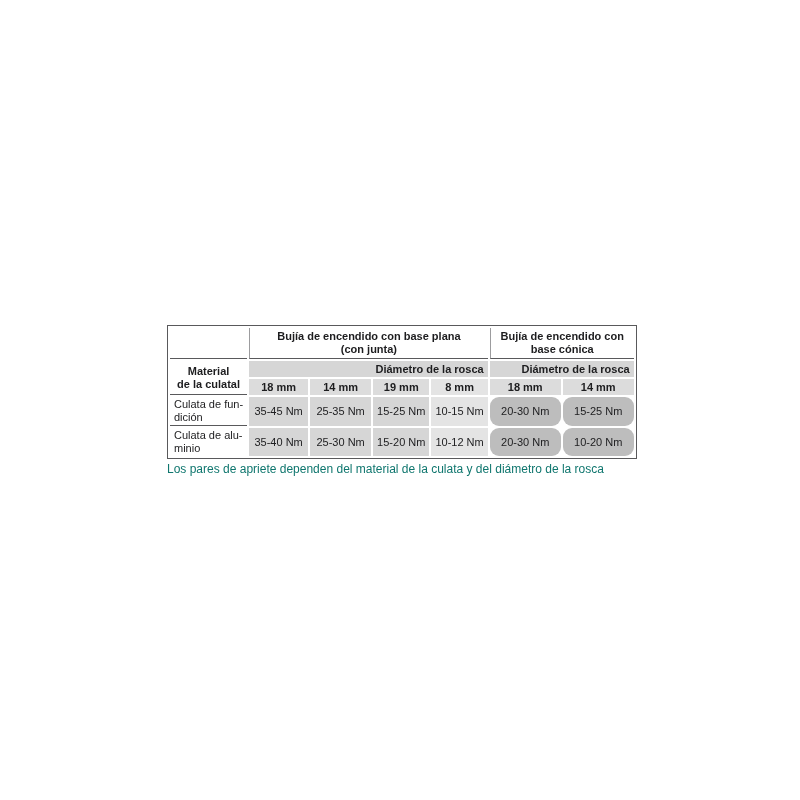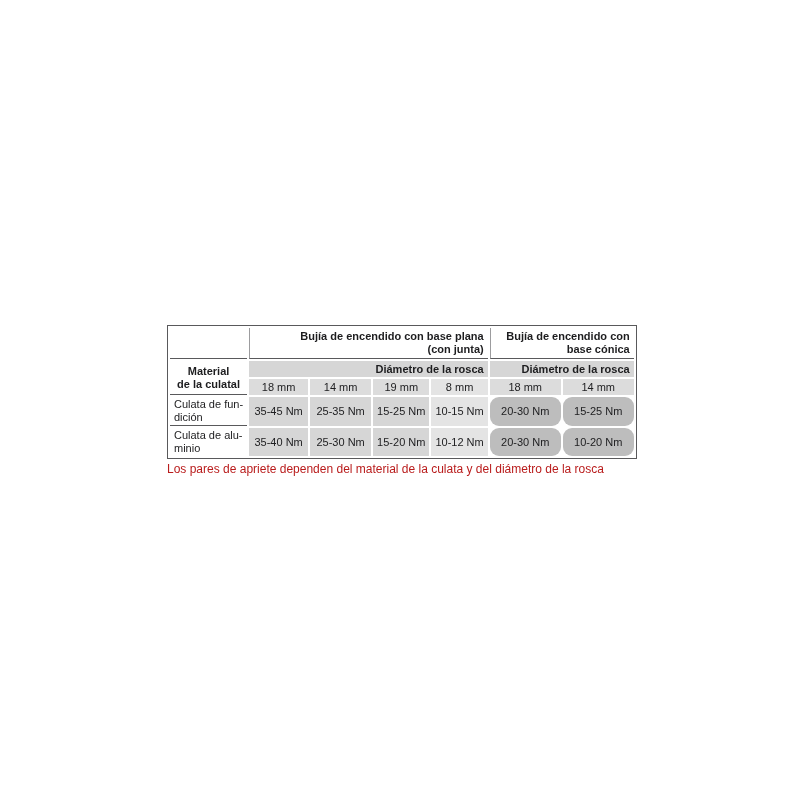--- a/index.html
+++ b/index.html
@@ -49,21 +49,21 @@
   tr.r5 > * { height: 28px; }
 
   
   .corner {
     background: #ffffff;
     border-bottom: 1px solid var(--border-dark, #59595b);
   }
   .group {
     background: #ffffff;
     font-weight: bold;
-    text-align: right;
+    text-align: center;
     font-size: 11.5px;
     border-bottom: 1px solid var(--border-dark, #59595b);
     border-left: 1px solid var(--section-line, #9c9c9e);
   }
 
   
   .rowhead {
     background: #ffffff;
     font-weight: bold;
     text-align: center;
@@ -73,21 +73,21 @@
   .sub {
     background: var(--header-gray, #d6d6d6);
     font-weight: bold;
     text-align: right;
     font-size: 11.5px;
   }
 
   
   .mm {
     background: var(--mm-gray, #dcdcdc);
-    font-weight: normal;
+    font-weight: bold;
     text-align: center;
   }
   .mm-light { background: var(--light-col, #e4e4e4); }
 
   
   .rlabel {
     background: #ffffff;
     font-weight: normal;
     text-align: left;
   }
@@ -98,21 +98,21 @@
   .d-plana  { background: var(--data-gray, #d6d6d6); }
   .d-light  { background: var(--light-col, #e4e4e4); }
   .d-conica { background: var(--conica-dark, #bdbdbd); border-radius: 9px; }
 
   .caption {
     position: absolute;
     left: 167px;
     top: 462px;
     font-size: 12px;
     line-height: 15px;
-    color: #b91c1c;
+    color: #0f766e;
     white-space: nowrap;
   }
 </style>
 </head>
 <body>
 
 <div class="canvas">
 
   <div class="table-block">
     <table class="torque">

